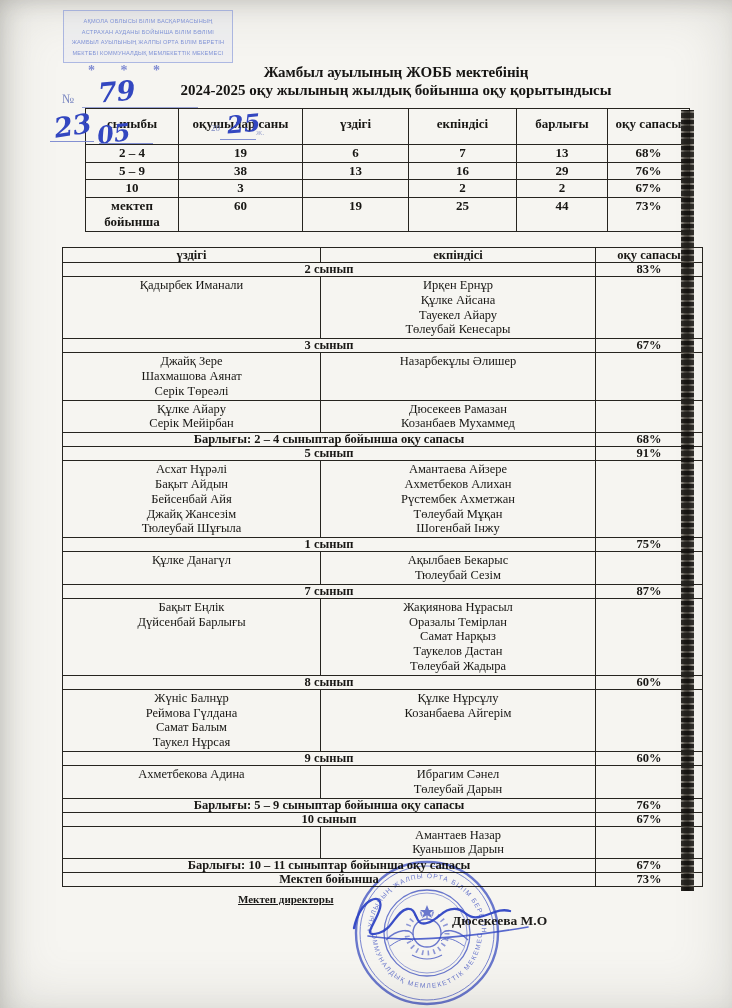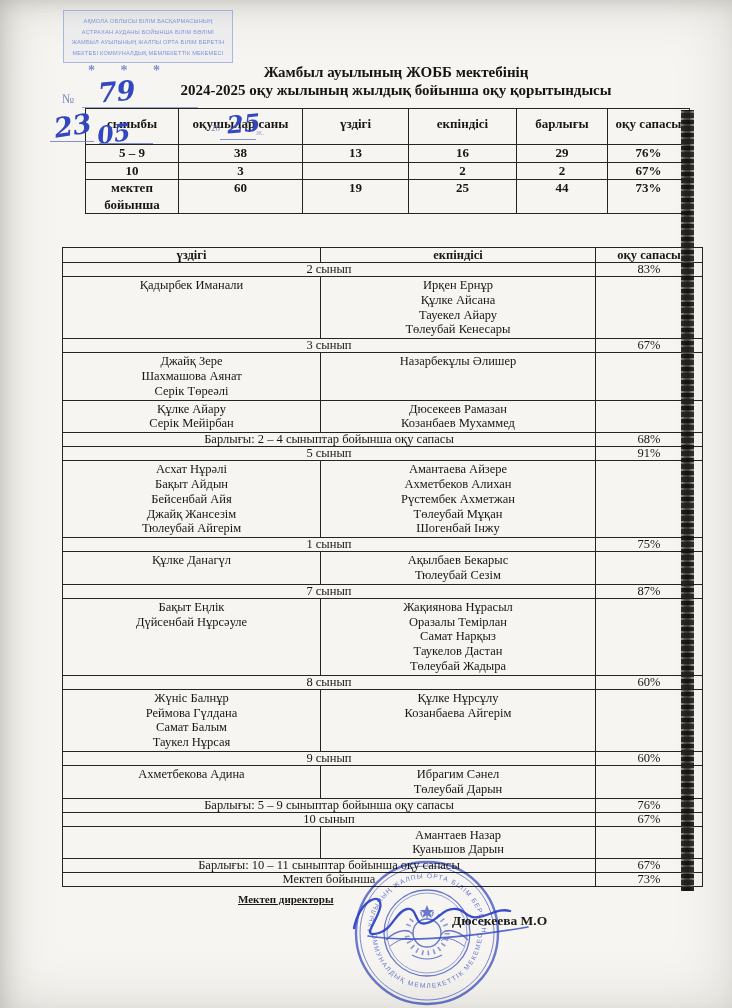--- a/index.html
+++ b/index.html
@@ -64,21 +64,21 @@
   }
   .summary th, .summary td { border:1.4px solid #26241f; padding:0 2px; vertical-align:top; }
   .summary th { height:36px; line-height:17px; padding-top:6px; }
   .summary td { height:17px; line-height:16.5px; }
   .results {
     left:62px; top:247px; width:640px;
     font-size:12.5px; text-align:center; color:#181714;
   }
   .results th, .results td { border:1.3px solid #26241f; }
   .results th { height:15px; line-height:14px; font-size:12.5px; }
-  .results .label-cell, .results .quality-cell { font-weight:normal; height:12.5px; line-height:13px;margin-top:47px; }
+  .results .label-cell, .results .quality-cell { font-weight:bold; height:12.5px; line-height:13px;margin-top:47px; }
   .results td.names { vertical-align:top; padding:1px 2px; font-weight:normal; }
   .results td.names div { line-height:14.8px; }
 
   
   .scan-band {
     left:681px; top:110px; width:13px; height:781px; z-index:3;
     background-image:
       repeating-linear-gradient(0deg,
         rgba(18,16,13,.88) 0 4px, rgba(96,90,80,.5) 4px 6px,
         rgba(32,30,26,.9) 6px 11px, rgba(70,66,58,.55) 11px 13px),
@@ -139,20 +139,28 @@
           <th>сыныбы</th>
           <th>оқушылар саны</th>
           <th>үздігі</th>
           <th>екпіндісі</th>
           <th>барлығы</th>
           <th>оқу сапасы</th>
         </tr>
       </thead>
     <tbody id="summary-body">
         <tr>
+          <td>2 – 4</td>
+          <td>19</td>
+          <td>6</td>
+          <td>7</td>
+          <td>13</td>
+          <td>68%</td>
+        </tr>
+        <tr>
           <td>5 – 9</td>
           <td>38</td>
           <td>13</td>
           <td>16</td>
           <td>29</td>
           <td>76%</td>
         </tr>
         <tr>
           <td>10</td>
           <td>3</td>
@@ -235,21 +243,21 @@
         <tr>
           <td class="label-cell" colspan="2">5 сынып</td>
           <td class="quality-cell">91%</td>
         </tr>
         <tr>
           <td class="names">
             <div>Асхат Нұрәлі</div>
             <div>Бақыт Айдын</div>
             <div>Бейсенбай Айя</div>
             <div>Джайқ Жансезім</div>
-            <div>Тюлеубай Айгерім</div>
+            <div>Тюлеубай Шұғыла</div>
           </td>
           <td class="names">
             <div>Амантаева Айзере</div>
             <div>Ахметбеков Алихан</div>
             <div>Рүстембек Ахметжан</div>
             <div>Төлеубай Мұқан</div>
             <div>Шогенбай Інжу</div>
           </td>
           <td class="names"></td>
         </tr>
@@ -267,21 +275,21 @@
           </td>
           <td class="names"></td>
         </tr>
         <tr>
           <td class="label-cell" colspan="2">7 сынып</td>
           <td class="quality-cell">87%</td>
         </tr>
         <tr>
           <td class="names">
             <div>Бақыт Еңлік</div>
-            <div>Дүйсенбай Нұрсәуле</div>
+            <div>Дүйсенбай Барлығы</div>
           </td>
           <td class="names">
             <div>Жақиянова Нұрасыл</div>
             <div>Оразалы Темірлан</div>
             <div>Самат Нарқыз</div>
             <div>Таукелов Дастан</div>
             <div>Төлеубай Жадыра</div>
           </td>
           <td class="names"></td>
         </tr>

